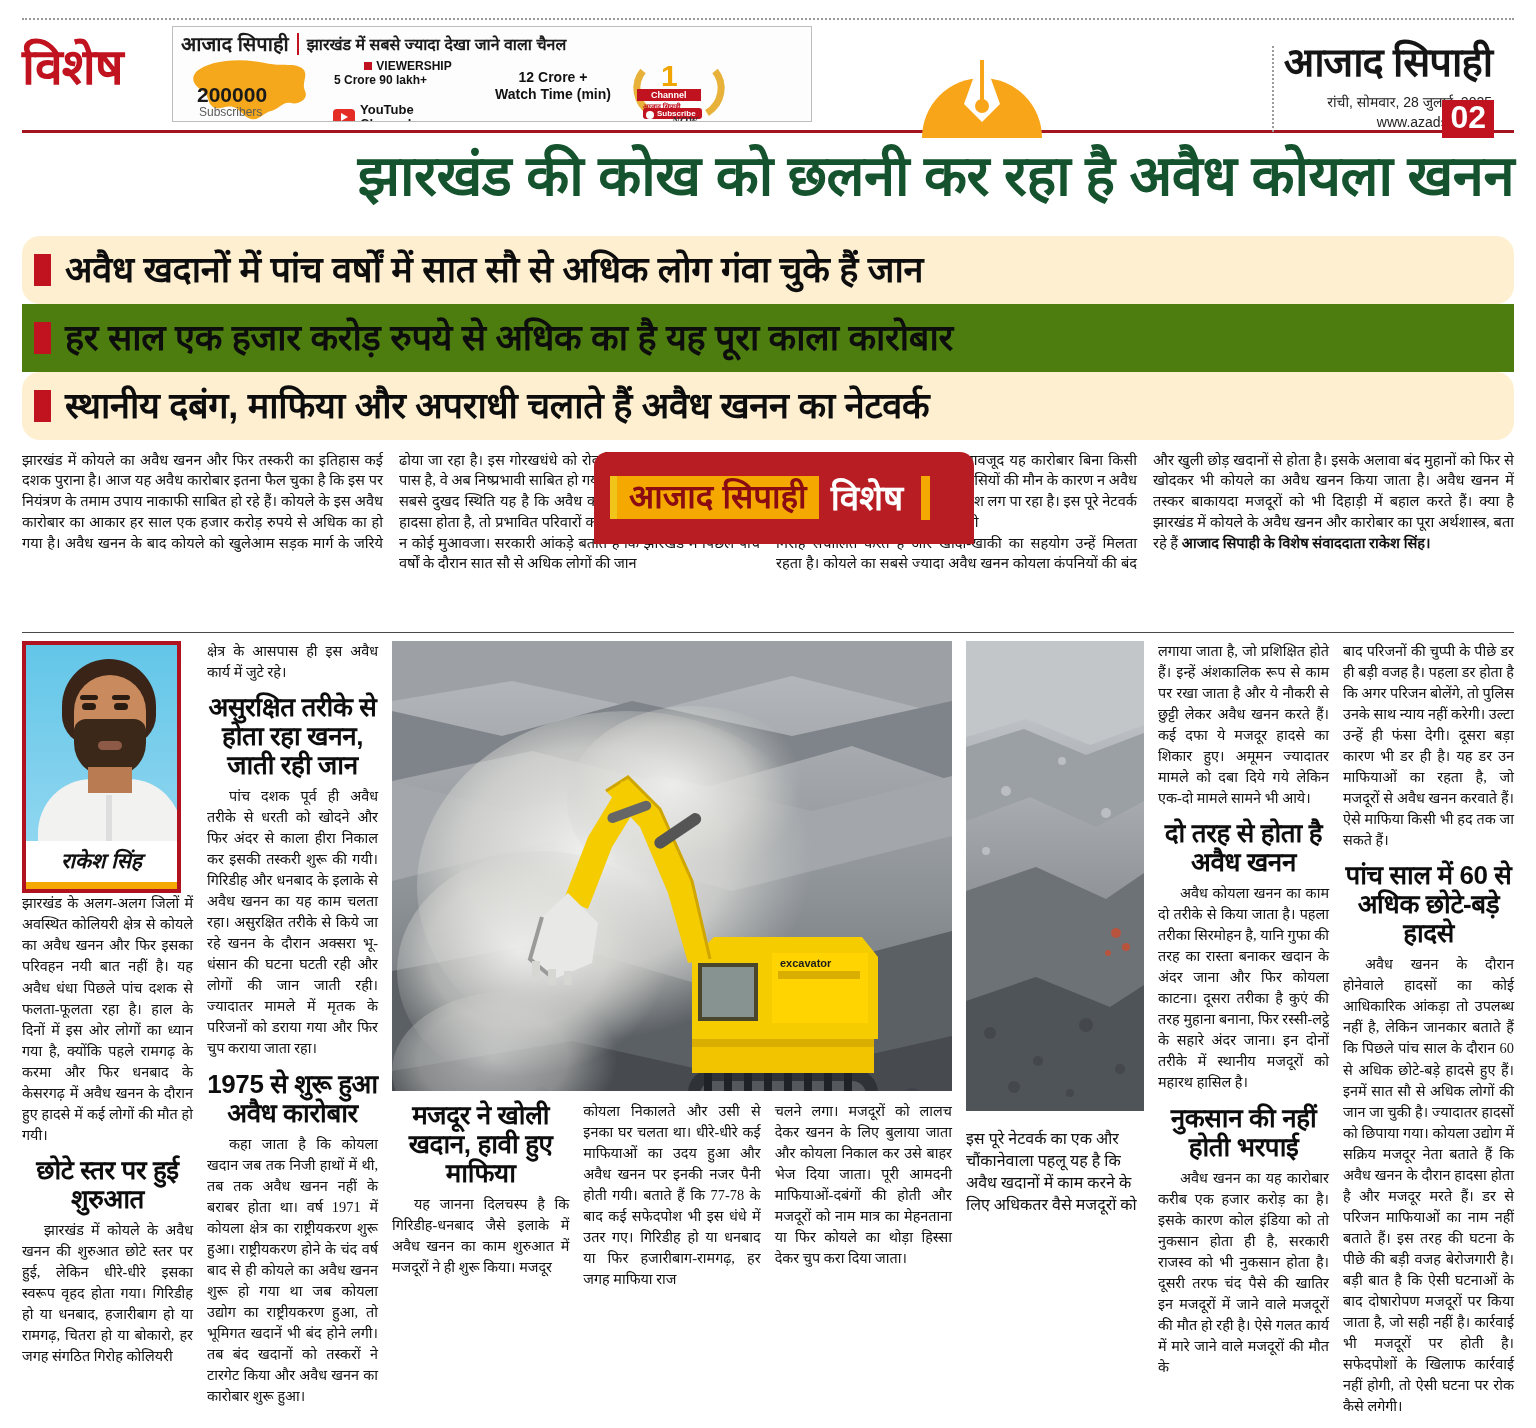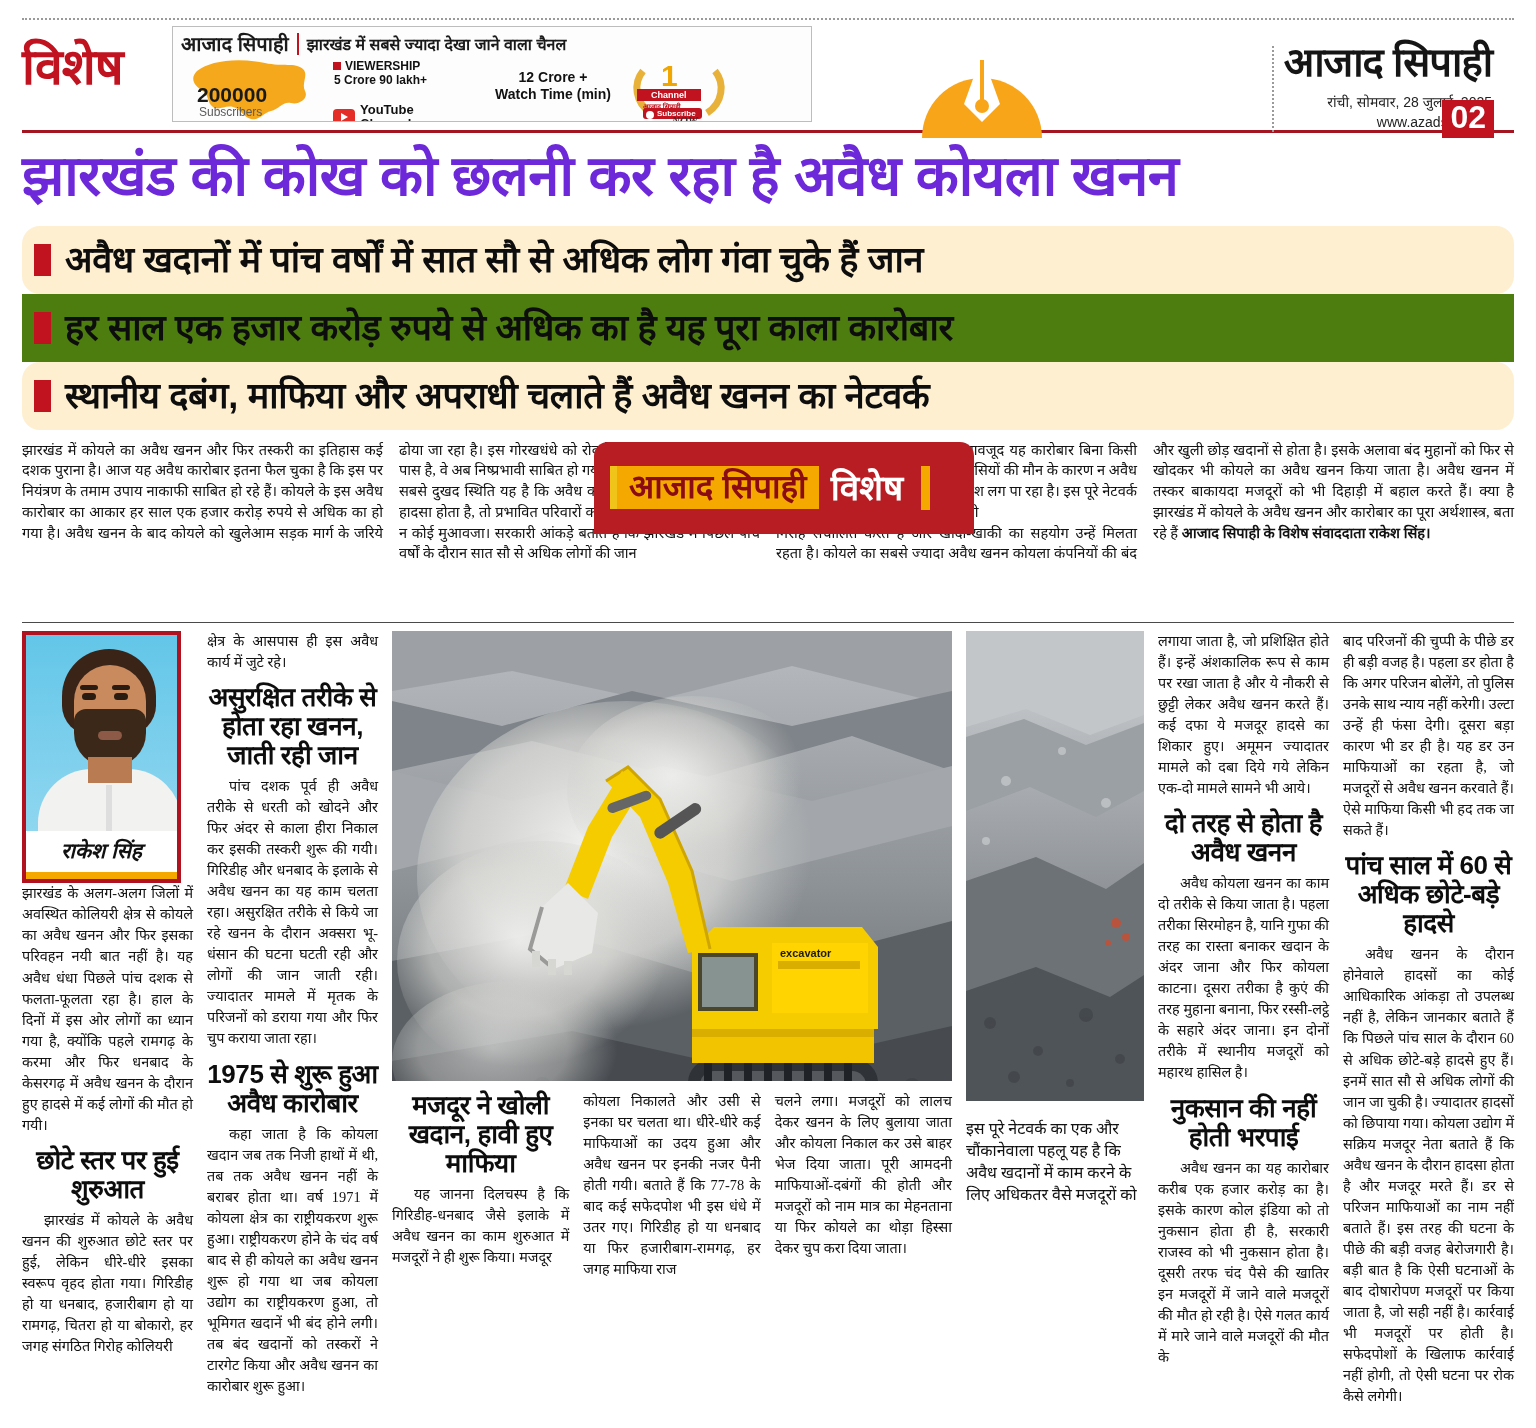--- a/index.html
+++ b/index.html
@@ -107,21 +107,21 @@
   .subs-label {
     position: absolute;
     left: 26px;
     top: 48px;
     font-family: "Liberation Sans", sans-serif;
     font-size: 12px;
     color: #5a5a5a;
     z-index: 3;
   }
   .stat-col { padding-top: 2px; width: 150px; }
-  .stat-row { display: flex; align-items: center; gap: 4px; }
+  .stat-row { display: flex; align-items: center; gap: 4px; justify-content: center; }
   .red-sq { width: 8px; height: 8px; background: #c1121f; display: inline-block; }
   .stat-k {
     font-family: "Liberation Sans", sans-serif;
     font-weight: bold; font-size: 12px; color: #111;
   }
   .stat-v {
     font-family: "Liberation Sans", sans-serif;
     font-weight: bold; font-size: 12px; color: #111; margin-left: 1px;
   }
   .yt-row { display: flex; align-items: center; gap: 5px; margin-top: 16px; }
@@ -213,23 +213,23 @@
     border-top: 3px solid #a31621;
     margin-top: 2px;
   }
 
   
   .headline {
     font-family: "Liberation Sans", sans-serif;
     font-weight: bold;
     font-size: 56px;
     line-height: 1.12;
-    text-align: left;
-    color: #6d28d9;
-    padding: 12px 0 18px 0;
+    text-align: right;
+    color: #14532d;
+    padding: 12px 0 28px 0;
     letter-spacing: -0.5px;
     white-space: nowrap;
   }
 
   
   .bar {
     display: flex;
     align-items: center;
     gap: 14px;
     padding: 9px 6px 9px 12px;

